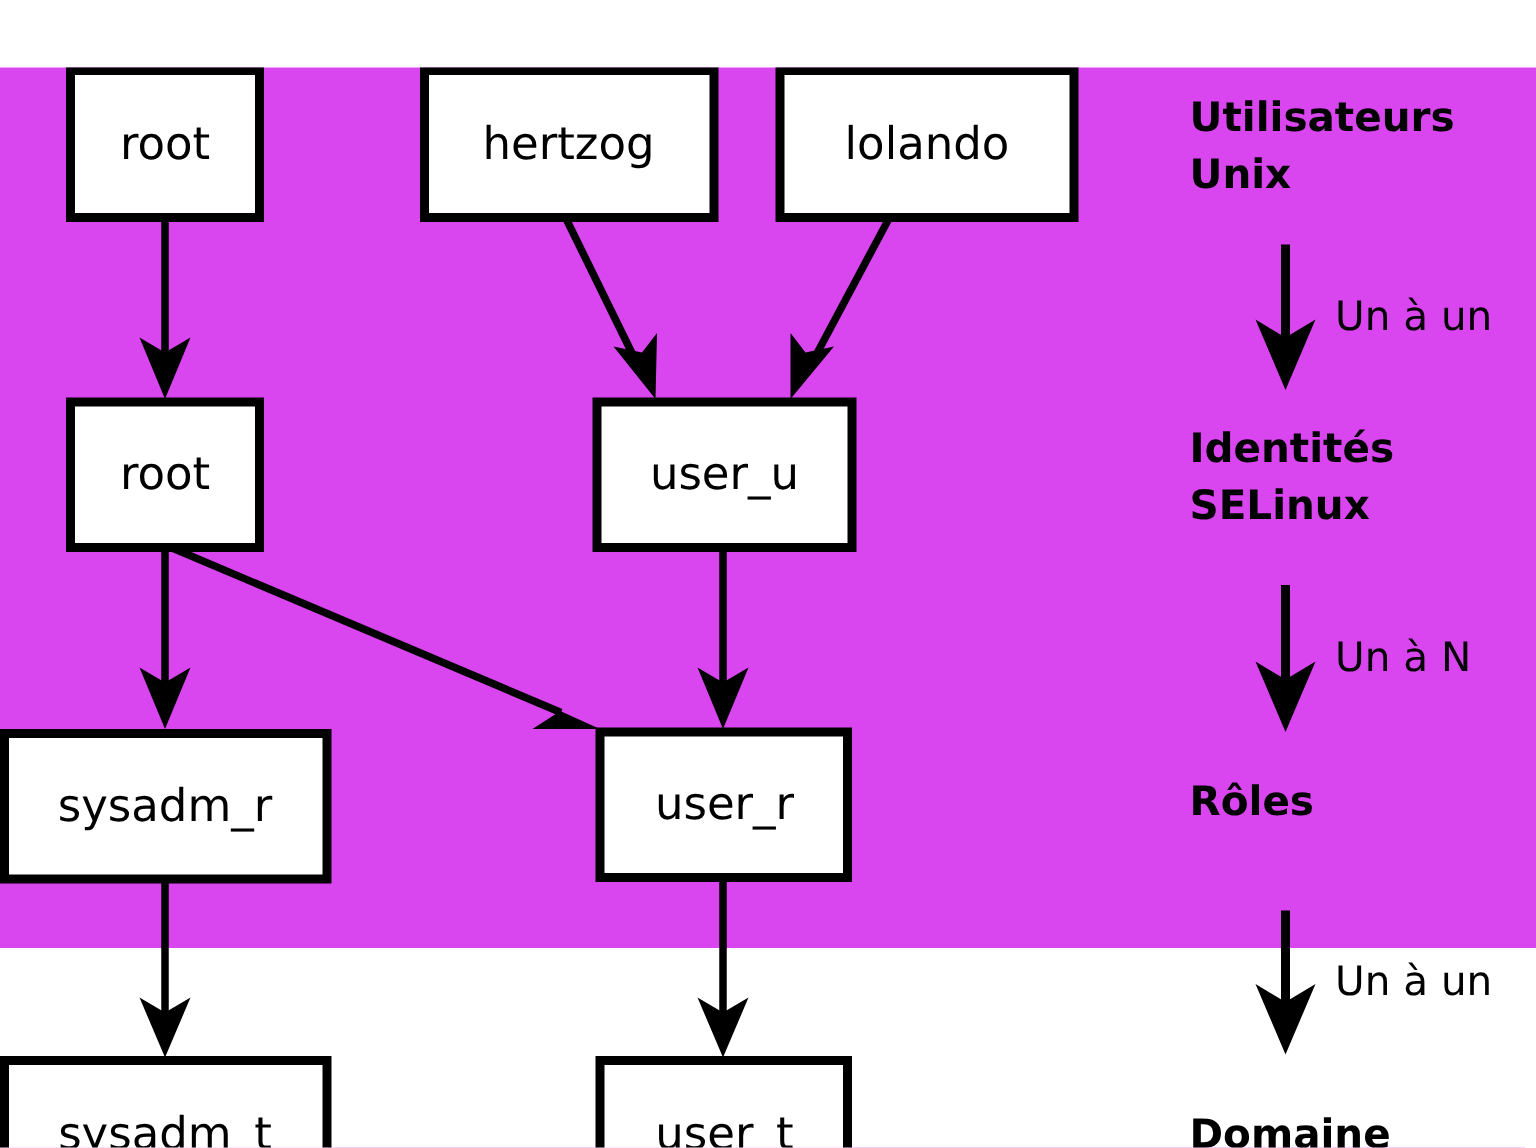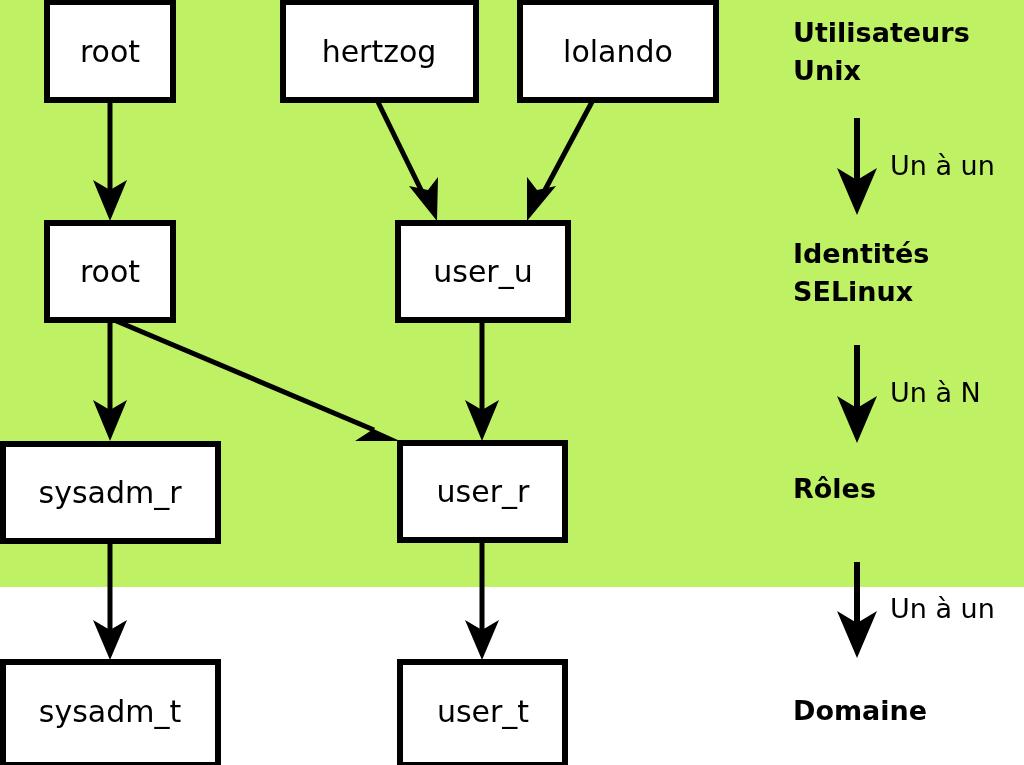--- a/index.html
+++ b/index.html
@@ -10,21 +10,22 @@
   body {
     width: 1024px;
     height: 765px;
     overflow: hidden;
     font-family: "DejaVu Sans", sans-serif;
   }
   #diagram-root {
     position: relative;
     width: 1024px;
     height: 587px;
-    background: #bef264;
+    background: #d946ef;
+    margin-top: 45px;
   }
   svg.diagram-svg {
     display: block;
     width: 1024px;
     height: 765px;
   }
   .node-box {
     fill: #ffffff;
     stroke: #000000;
     stroke-width: 6;

